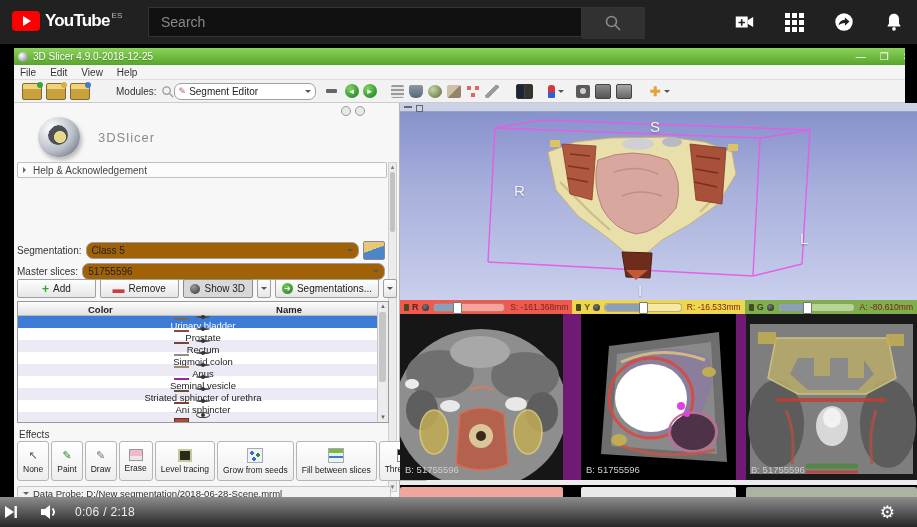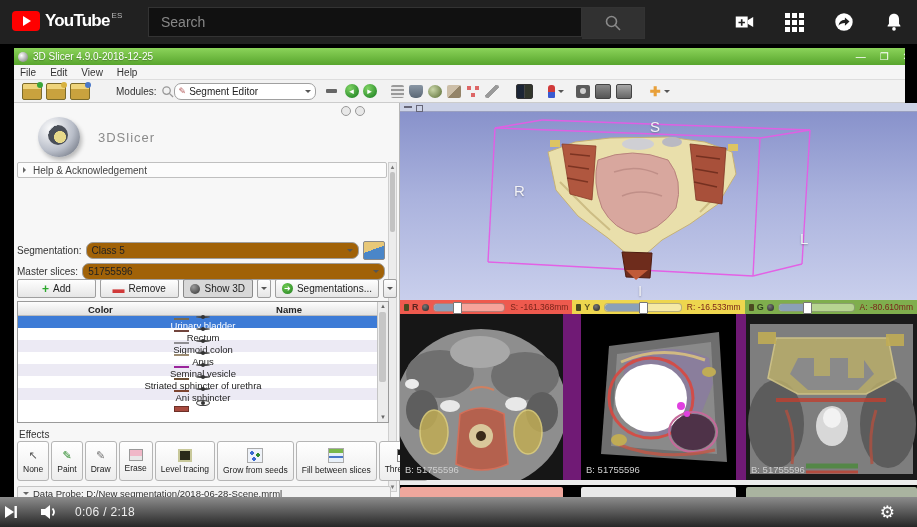--- a/index.html
+++ b/index.html
@@ -357,20 +357,25 @@
           <span class="h-name">Name</span>
         </div>
         <div id="seg-rows">
             <div class="seg-row selected">
               <span class="eye"></span>
               <span class="chip" style="background: rgb(181, 164, 126);"></span>
               <span>Urinary bladder</span>
             </div>
             <div class="seg-row">
               <span class="eye"></span>
+              <span class="chip" style="background: rgb(226, 112, 90);"></span>
+              <span>Prostate</span>
+            </div>
+            <div class="seg-row">
+              <span class="eye"></span>
               <span class="chip" style="background: rgb(176, 106, 94);"></span>
               <span>Rectum</span>
             </div>
             <div class="seg-row">
               <span class="eye"></span>
               <span class="chip" style="background: rgb(220, 217, 224);"></span>
               <span>Sigmoid colon</span>
             </div>
             <div class="seg-row">
               <span class="eye"></span>

